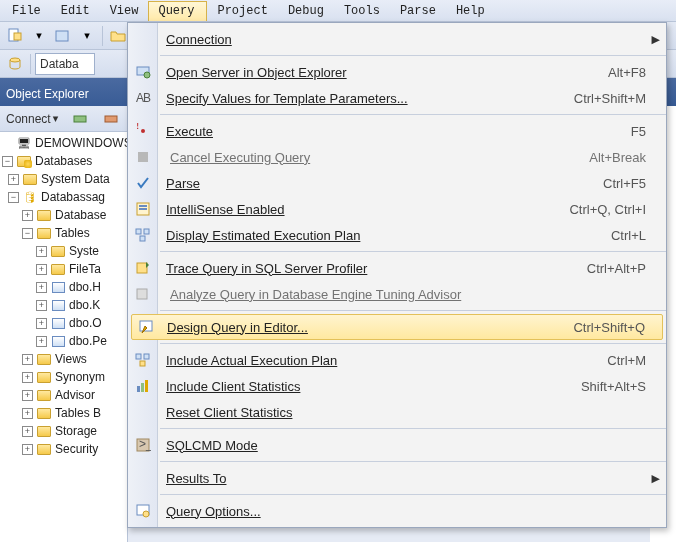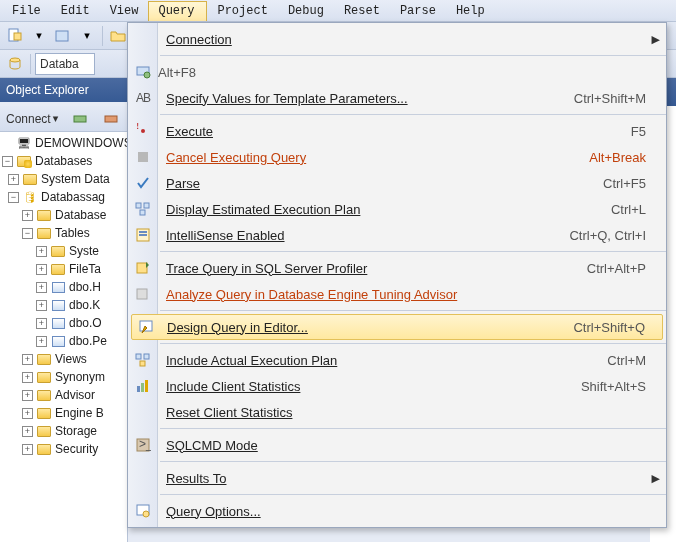--- a/index.html
+++ b/index.html
@@ -11,21 +11,21 @@
   .menubar .item.open { background: linear-gradient(#fff7d6,#ffe9a8); border: 1px solid #d6b24a; border-bottom: none; padding: 2px 12px 3px 9px; }
 
   
   .toolbar { display: flex; align-items: center; height: 28px; background: linear-gradient(#e4eaf5,#d4ddee); border-bottom: 1px solid #b8c4d8; padding: 0 4px; gap: 2px; }
   .tbtn { width: 22px; height: 22px; display: flex; align-items: center; justify-content: center; border-radius: 2px; }
   .tbtn svg { width: 16px; height: 16px; }
   .tsep { width: 1px; height: 20px; background: #b8c4d8; margin: 0 2px; }
   .combo { height: 22px; background: #fff; border: 1px solid #9fb0cc; padding: 0 4px; min-width: 60px; display: flex; align-items: center; color: #333; overflow: hidden; }
 
   
-  .oe-header { position: absolute; top: 78px; left: 0; width: 128px; height: 24px; background: linear-gradient(#4a6aa0,#365a94); color: #fff; display: flex; align-items: center; justify-content: space-between; padding: 8px 6px; font-size: 12px; }
+  .oe-header { position: absolute; top: 78px; left: 0; width: 128px; height: 24px; background: linear-gradient(#4a6aa0,#365a94); color: #fff; display: flex; align-items: center; justify-content: space-between; padding: 16px 6px; font-size: 12px; }
   .oe-toolbar { position: absolute; top: 106px; left: 0; width: 128px; height: 26px; background: linear-gradient(#e4eaf5,#d4ddee); border-bottom: 1px solid #b8c4d8; display: flex; align-items: center; padding: 0 4px; gap: 9px; }
   .oe-toolbar .connect { font-size: 12px; color: #333; padding: 0 2px; display: flex; align-items: center; gap: 2px; }
   .oe-tree { position: absolute; top: 132px; left: 0; width: 128px; bottom: 0; background: #fff; border-right: 1px solid #b8c4d8; overflow: hidden; padding-top: 2px; }
   .tree-row { display: flex; align-items: center; height: 18px; white-space: nowrap; color: #222; padding-left: 2px; }
   .tree-row .tw { width: 11px; height: 11px; border: 1px solid #8a8a8a; display: flex; align-items: center; justify-content: center; font-size: 9px; line-height: 9px; color: #555; margin-right: 3px; background: #fff; flex-shrink: 0; }
   .tree-row .tw.empty { border: none; }
   .tree-row .ic { width: 16px; height: 14px; margin-right: 3px; flex-shrink: 0; display: flex; align-items: center; justify-content: center; }
   .folder { background: linear-gradient(#ffe9a0,#f5c94a); border: 1px solid #c9a030; width: 14px; height: 11px; border-radius: 1px; }
   .folderdb { position: relative; }
   .folderdb::after { content:""; position:absolute; right:-2px; bottom:-2px; width:8px; height:8px; background: radial-gradient(#ffd95c,#e0a800); border-radius: 2px; }
@@ -44,35 +44,35 @@
   .dropdown { position: absolute; top: 22px; left: 127px; width: 540px; background: #f3f3f3; border: 1px solid #9aa7bd; box-shadow: 2px 3px 6px rgba(0,0,0,0.25); }
   .dd-gutter { position: absolute; left: 0; top: 0; bottom: 0; width: 30px; background: linear-gradient(to right,#eef1f7,#e2e7f2); border-right: 1px solid #c7cfdd; }
   .dd-items { position: relative; padding: 3px 0; }
   .dd-sep { height: 1px; background: #c7cfdd; margin: 3px 0 3px 32px; }
   .dd-item { height: 26px; display: flex; align-items: center; padding-right: 20px; position: relative; cursor: default; }
   .dd-item .dicon { width: 30px; display: flex; align-items: center; justify-content: center; }
   .dd-item .dicon svg { width: 16px; height: 16px; }
   .dd-item .dlabel { flex: 1; padding-left: 8px; color: #222; font-size: 13px; text-decoration: underline; }
   .dd-item .dshort { color: #555; font-size: 13px; }
   .dd-item .arrow { position: absolute; right: 6px; color: #333; font-size: 11px; }
-  .dd-item.disabled .dlabel, .dd-item.disabled .dshort { color: #c2410c; }
+  .dd-item.disabled .dlabel, .dd-item.disabled .dshort { color: #737373; padding-left: 12px; }
   .dd-item.highlight { background: linear-gradient(#fff4cf,#ffe8a0); border: 1px solid #e3c15a; margin: 0 3px; padding-right: 17px; border-radius: 2px; justify-content: center; }
   .dd-item.highlight .dicon { width: 27px; }
 </style>
 </head>
 <body>
 
 <div class="menubar">
   <div class="item">File</div>
   <div class="item">Edit</div>
   <div class="item">View</div>
   <div class="item open">Query</div>
   <div class="item">Project</div>
   <div class="item">Debug</div>
-  <div class="item">Reset</div>
+  <div class="item">Tools</div>
   <div class="item">Parse</div>
   <div class="item">Help</div>
 </div>
 
 <div class="toolbar">
   <div class="tbtn">
       <svg viewBox="0 0 16 16">
         <rect x="2" y="1" width="9" height="12" fill="#fff" stroke="#6a8cc0"></rect>
         <rect x="7" y="5" width="7" height="7" fill="#ffe08a" stroke="#c9a030"></rect>
       </svg>
@@ -239,21 +239,21 @@
       <span class="ic">
         <div class="folder"></div>
       </span>
       <span>Advisor</span>
     </div>
     <div class="tree-row indent2">
       <span class="tw">+</span>
       <span class="ic">
         <div class="folder"></div>
       </span>
-      <span>Engine B</span>
+      <span>Tables B</span>
     </div>
     <div class="tree-row indent2">
       <span class="tw">+</span>
       <span class="ic">
         <div class="folder"></div>
       </span>
       <span>Storage</span>
     </div>
     <div class="tree-row indent2">
       <span class="tw">+</span>
@@ -277,20 +277,21 @@
         <span class="arrow">▶</span>
       </div>
       <div class="dd-sep"></div>
       <div class="dd-item">
         <span class="dicon">
           <svg viewBox="0 0 16 16">
             <rect x="2" y="3" width="12" height="8" fill="#cfe0f5" stroke="#6a8cc0"></rect>
             <circle cx="12" cy="11" r="3" fill="#8fc080" stroke="#4a803a"></circle>
           </svg>
         </span>
+        <span class="dlabel">Open Server in Object Explorer</span>
         <span class="dshort">Alt+F8</span>
       </div>
       <div class="dd-item">
         <span class="dicon">
           <svg viewBox="0 0 16 16">
             <text x="1" y="12" font-size="10" fill="#555">A</text>
             <text x="8" y="12" font-size="7" fill="#555">B</text>
           </svg>
         </span>
         <span class="dlabel">Specify Values for Template Parameters...</span>
@@ -317,43 +318,43 @@
         <span class="dshort">Alt+Break</span>
       </div>
       <div class="dd-item">
         <span class="dicon">
           <svg viewBox="0 0 16 16">
             <path d="M3 8l3 4 7-9" fill="none" stroke="#3a7ac0" stroke-width="2"></path>
           </svg>
         </span>
         <span class="dlabel">Parse</span>
         <span class="dshort">Ctrl+F5</span>
+      </div>
+      <div class="dd-item">
+        <span class="dicon">
+          <svg viewBox="0 0 16 16">
+            <rect x="2" y="2" width="12" height="12" fill="#fff4cf" stroke="#c9a030"></rect>
+            <rect x="4" y="4" width="8" height="2" fill="#6a8cc0"></rect>
+            <rect x="4" y="7" width="8" height="2" fill="#6a8cc0"></rect>
+          </svg>
+        </span>
+        <span class="dlabel">IntelliSense Enabled</span>
+        <span class="dshort">Ctrl+Q, Ctrl+I</span>
       </div>
       <div class="dd-item">
         <span class="dicon">
           <svg viewBox="0 0 16 16">
             <rect x="1" y="2" width="5" height="5" fill="#cfe0f5" stroke="#6a8cc0"></rect>
             <rect x="9" y="2" width="5" height="5" fill="#cfe0f5" stroke="#6a8cc0"></rect>
             <rect x="5" y="9" width="5" height="5" fill="#cfe0f5" stroke="#6a8cc0"></rect>
           </svg>
         </span>
         <span class="dlabel">Display Estimated Execution Plan</span>
         <span class="dshort">Ctrl+L</span>
       </div>
-      <div class="dd-item">
-        <span class="dicon">
-          <svg viewBox="0 0 16 16">
-            <rect x="2" y="2" width="12" height="12" fill="#fff4cf" stroke="#c9a030"></rect>
-            <rect x="4" y="4" width="8" height="2" fill="#6a8cc0"></rect>
-            <rect x="4" y="7" width="8" height="2" fill="#6a8cc0"></rect>
-          </svg>
-        </span>
-        <span class="dlabel">IntelliSense Enabled</span>
-        <span class="dshort">Ctrl+Q, Ctrl+I</span>
-      </div>
       <div class="dd-sep"></div>
       <div class="dd-item">
         <span class="dicon">
           <svg viewBox="0 0 16 16">
             <rect x="2" y="3" width="10" height="10" fill="#ffe08a" stroke="#c9a030"></rect>
             <path d="M11 2l3 3-3 3" fill="#4a803a"></path>
           </svg>
         </span>
         <span class="dlabel">Trace Query in SQL Server Profiler</span>
         <span class="dshort">Ctrl+Alt+P</span>

